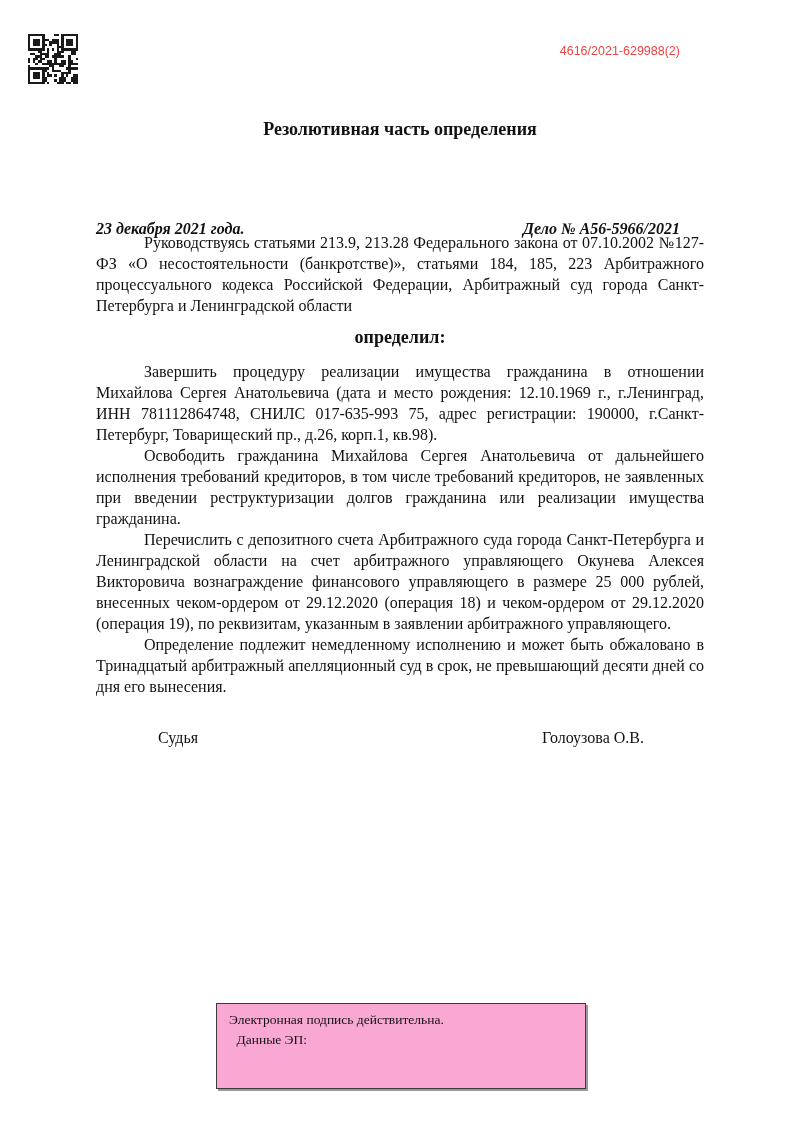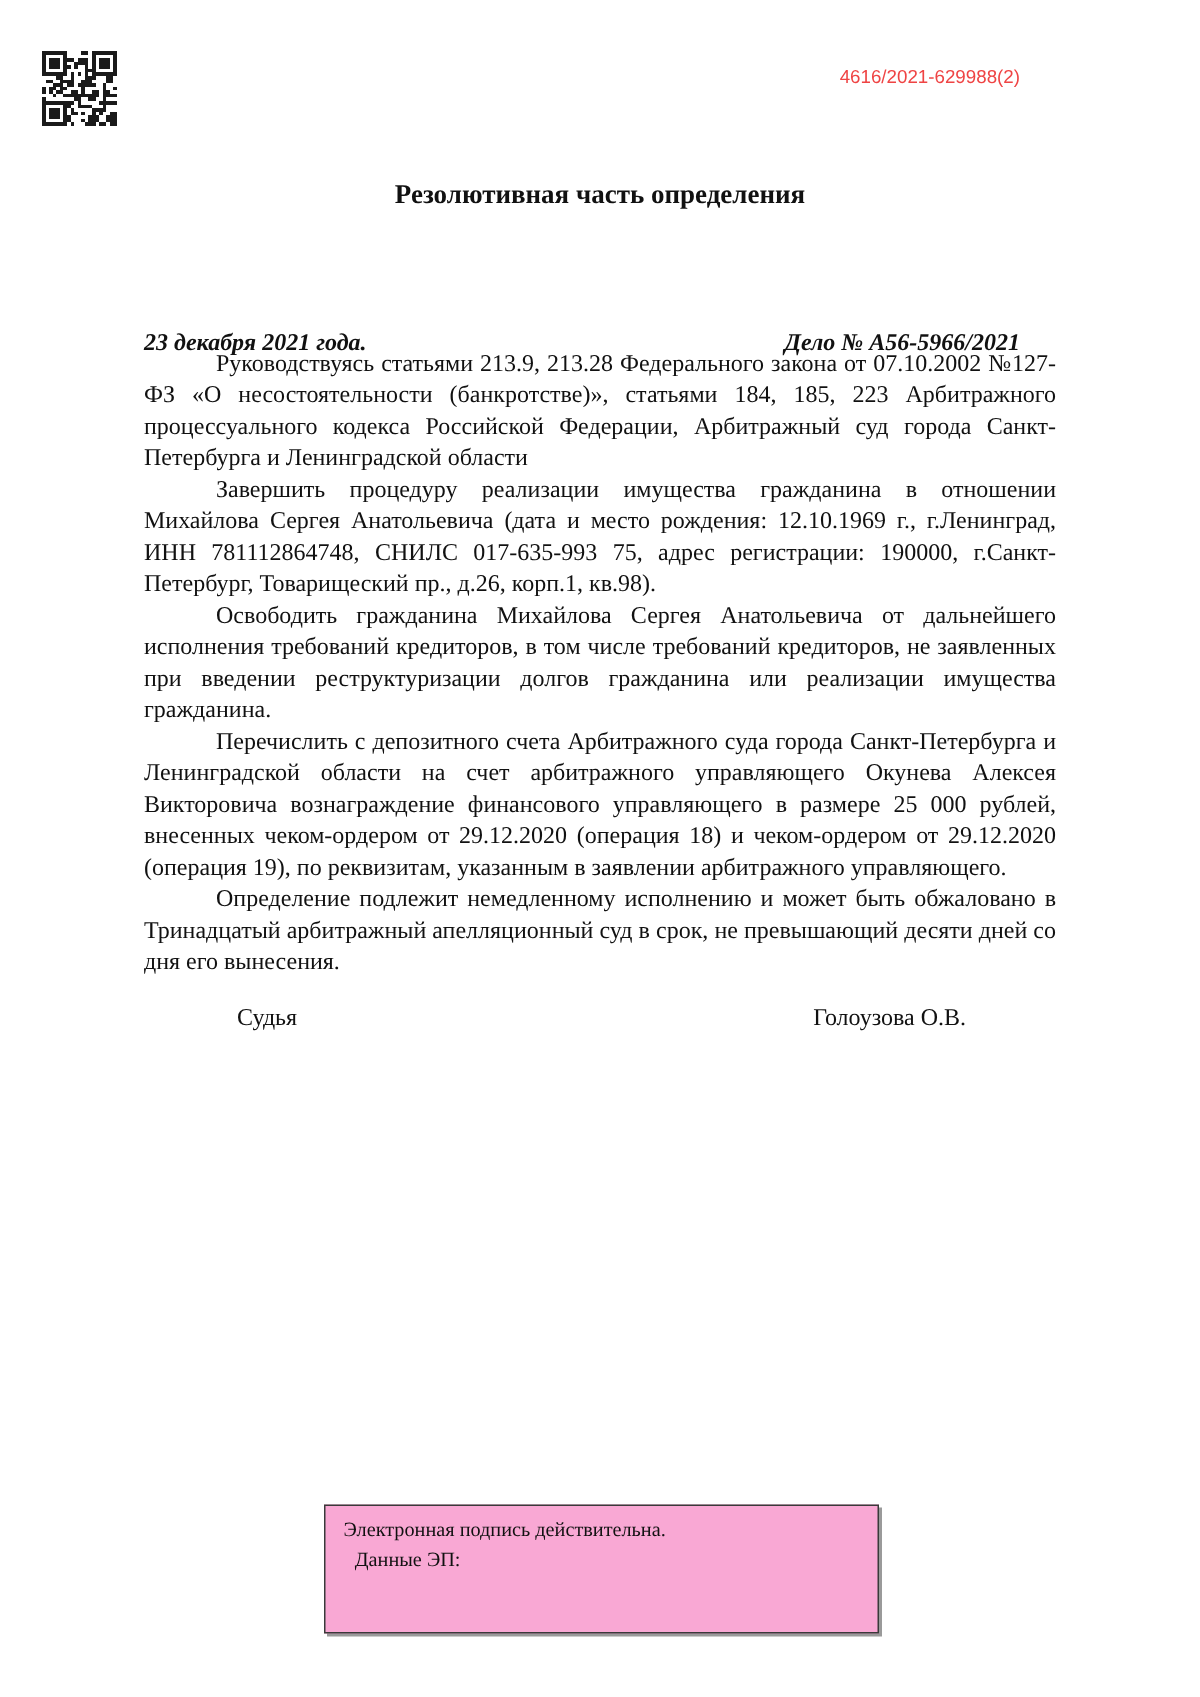--- a/index.html
+++ b/index.html
@@ -78,21 +78,21 @@
     margin: 0;
     text-indent: 48px;
   }
   .ruling-word {
     text-align: center;
     font-weight: bold;
     font-size: 18px;
     margin: 11px 0 13px 0;
   }
   .signature-row {
-    margin-top: 16px;
+    margin-top: 30px;
     display: flex;
     justify-content: space-between;
     padding-left: 62px;
     padding-right: 60px;
     text-align: left;
   }
   .stamp {
     position: absolute;
     left: 216px;
     top: 1003px;
@@ -379,20 +379,21 @@
   <h2 class="doc-title">Резолютивная часть определения</h2>
 
   <div class="date-row">
     <span>23 декабря 2021 года.</span>
     <span>Дело № А56-5966/2021</span>
   </div>
 
   <div class="body">
     <p>Руководствуясь статьями 213.9, 213.28 Федерального закона от 07.10.2002 №127-ФЗ «О несостоятельности (банкротстве)», статьями 184, 185, 223 Арбитражного процессуального кодекса Российской Федерации, Арбитражный суд города Санкт-Петербурга и Ленинградской области</p>
 
+    <div class="ruling-word">определил:</div>
 
     <p>Завершить процедуру реализации имущества гражданина в отношении Михайлова Сергея Анатольевича (дата и место рождения: 12.10.1969 г., г.Ленинград, ИНН 781112864748, СНИЛС 017-635-993 75, адрес регистрации: 190000, г.Санкт-Петербург, Товарищеский пр., д.26, корп.1, кв.98).</p>
     <p>Освободить гражданина Михайлова Сергея Анатольевича от дальнейшего исполнения требований кредиторов, в том числе требований кредиторов, не заявленных при введении реструктуризации долгов гражданина или реализации имущества гражданина.</p>
     <p>Перечислить с депозитного счета Арбитражного суда города Санкт-Петербурга и Ленинградской области на счет арбитражного управляющего Окунева Алексея Викторовича вознаграждение финансового управляющего в размере 25 000 рублей, внесенных чеком-ордером от 29.12.2020 (операция 18) и чеком-ордером от 29.12.2020 (операция 19), по реквизитам, указанным в заявлении арбитражного управляющего.</p>
     <p>Определение подлежит немедленному исполнению и может быть обжаловано в Тринадцатый арбитражный апелляционный суд в срок, не превышающий десяти дней со дня его вынесения.</p>
 
     <div class="signature-row">
       <span>Судья</span>
       <span>Голоузова О.В.</span>
     </div>

